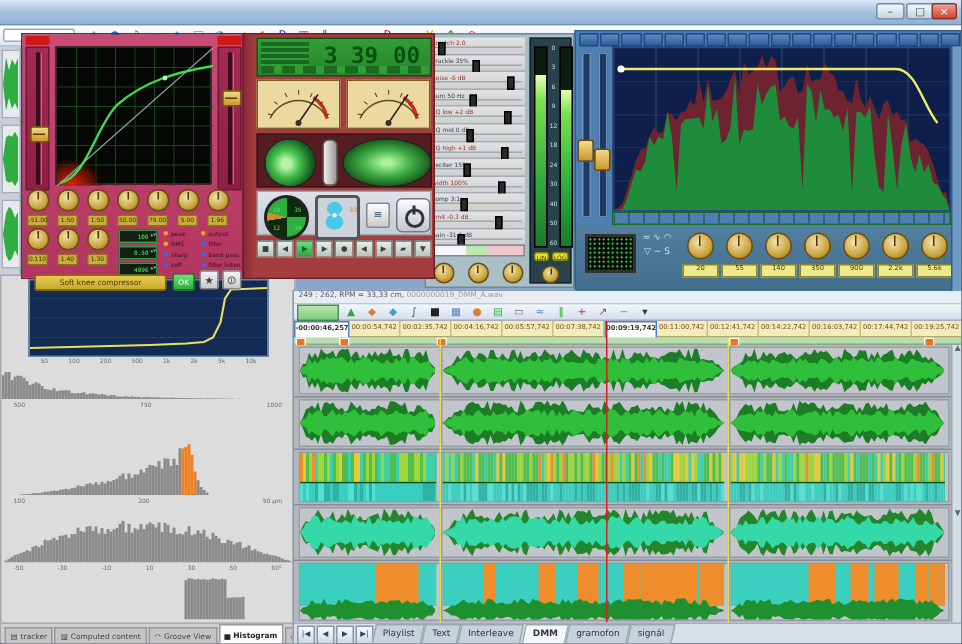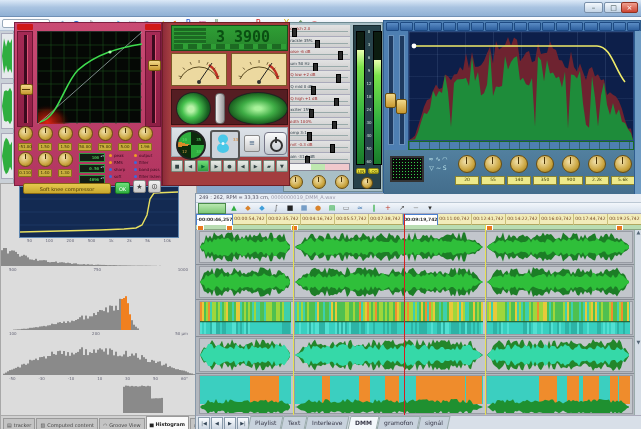--- a/index.html
+++ b/index.html
@@ -330,21 +330,21 @@
     <div class="abs graybtn" style="left:118px">★</div>
     <div class="abs graybtn" style="left:133px">⏼</div>
   </div>
 
   <div class="abs" id="mastering">
     <div class="abs" id="m-rail"></div>
     <div class="abs" id="lcd">
       <div id="lcd-info"></div>
       <span class="lcd-big abs" style="left:44px;top:2px">3</span>
       <span class="lcd-big abs" style="left:62px;top:2px">39</span>
-      <span class="lcd-big abs" style="left:80px;top:2px">00</span>
+      <span class="lcd-big abs" style="left:90px;top:2px">00</span>
       <div id="lcd-sub"></div>
     </div>
     <div class="abs vu" style="left:8px">
         <svg width="54" height="31" viewBox="0 0 54 31" preserveAspectRatio="none" style="display:block">
           <rect width="54" height="31" fill="#ecd9a0"></rect>
           <path d="M8,25 A21,21 0 0 1 46,25" fill="none" stroke="#5a4a20" stroke-width="1"></path>
           <path d="M37,11 A21,21 0 0 1 46,25" fill="none" stroke="#c03024" stroke-width="2.4"></path>
           <line x1="9.515916452663468" y1="22.721352724311572" x2="6.601902528107381" y2="22.008244845030166" stroke="#4a3a18" stroke-width="0.7"></line>
           <line x1="13.061128611342985" y1="15.611063947388287" x2="10.73798337990015" y2="13.712907938619669" stroke="#4a3a18" stroke-width="0.7"></line>
           <line x1="19.322043155642273" y1="10.719675104710586" x2="18.04238368158265" y2="8.00628762216235" stroke="#4a3a18" stroke-width="0.7"></line>

